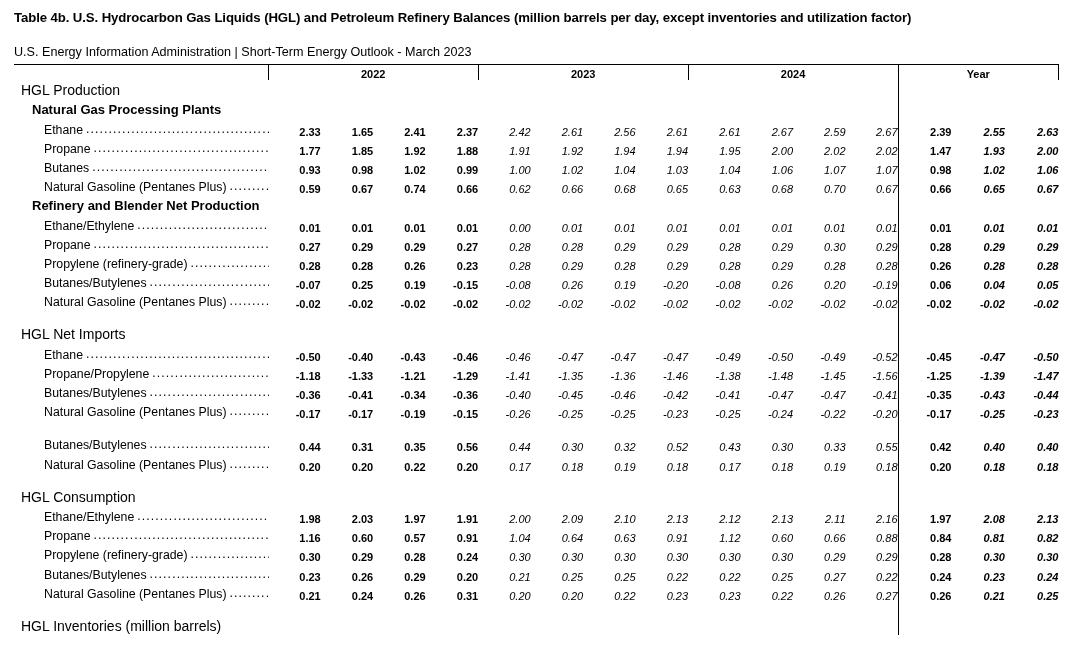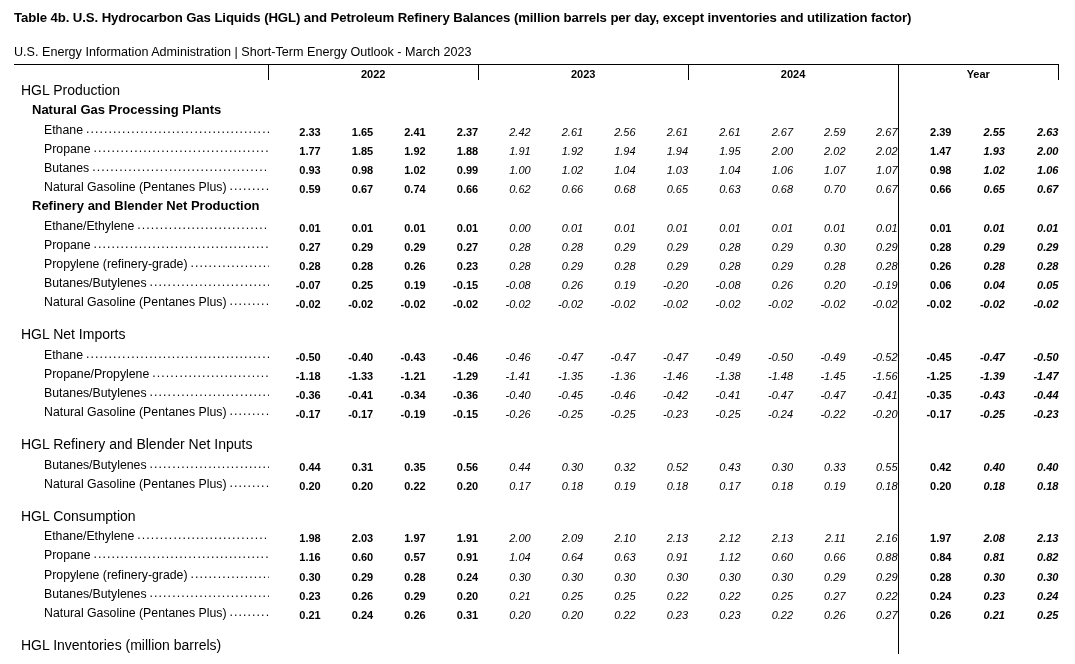--- a/index.html
+++ b/index.html
@@ -549,38 +549,20 @@
           <td class="num fcst">-0.22</td>
           <td class="num fcst">-0.20</td>
           <td class="num yrhist divcol">-0.17</td>
           <td class="num yrfcst">-0.25</td>
           <td class="num yrfcst">-0.23</td>
         </tr>
         <tr class="gaprow">
           <td colspan="13"></td>
           <td class="divcol" colspan="3"></td>
         </tr>
-        <tr class="secrow">
-          <td class="lblcell"><span class="sec-label">HGL Refinery and Blender Net Inputs</span></td>
-          <td></td>
-          <td></td>
-          <td></td>
-          <td></td>
-          <td></td>
-          <td></td>
-          <td></td>
-          <td></td>
-          <td></td>
-          <td></td>
-          <td></td>
-          <td></td>
-          <td class="divcol"></td>
-          <td></td>
-          <td></td>
-        </tr>
         <tr class="datarow">
           <td class="lblcell">
             <div class="leaderwrap">
               <span class="leadertext">Butanes/Butylenes</span>
               <span class="leaderdots">....................................................................................</span>
             </div>
           </td>
           <td class="num hist">0.44</td>
           <td class="num hist">0.31</td>
           <td class="num hist">0.35</td>

